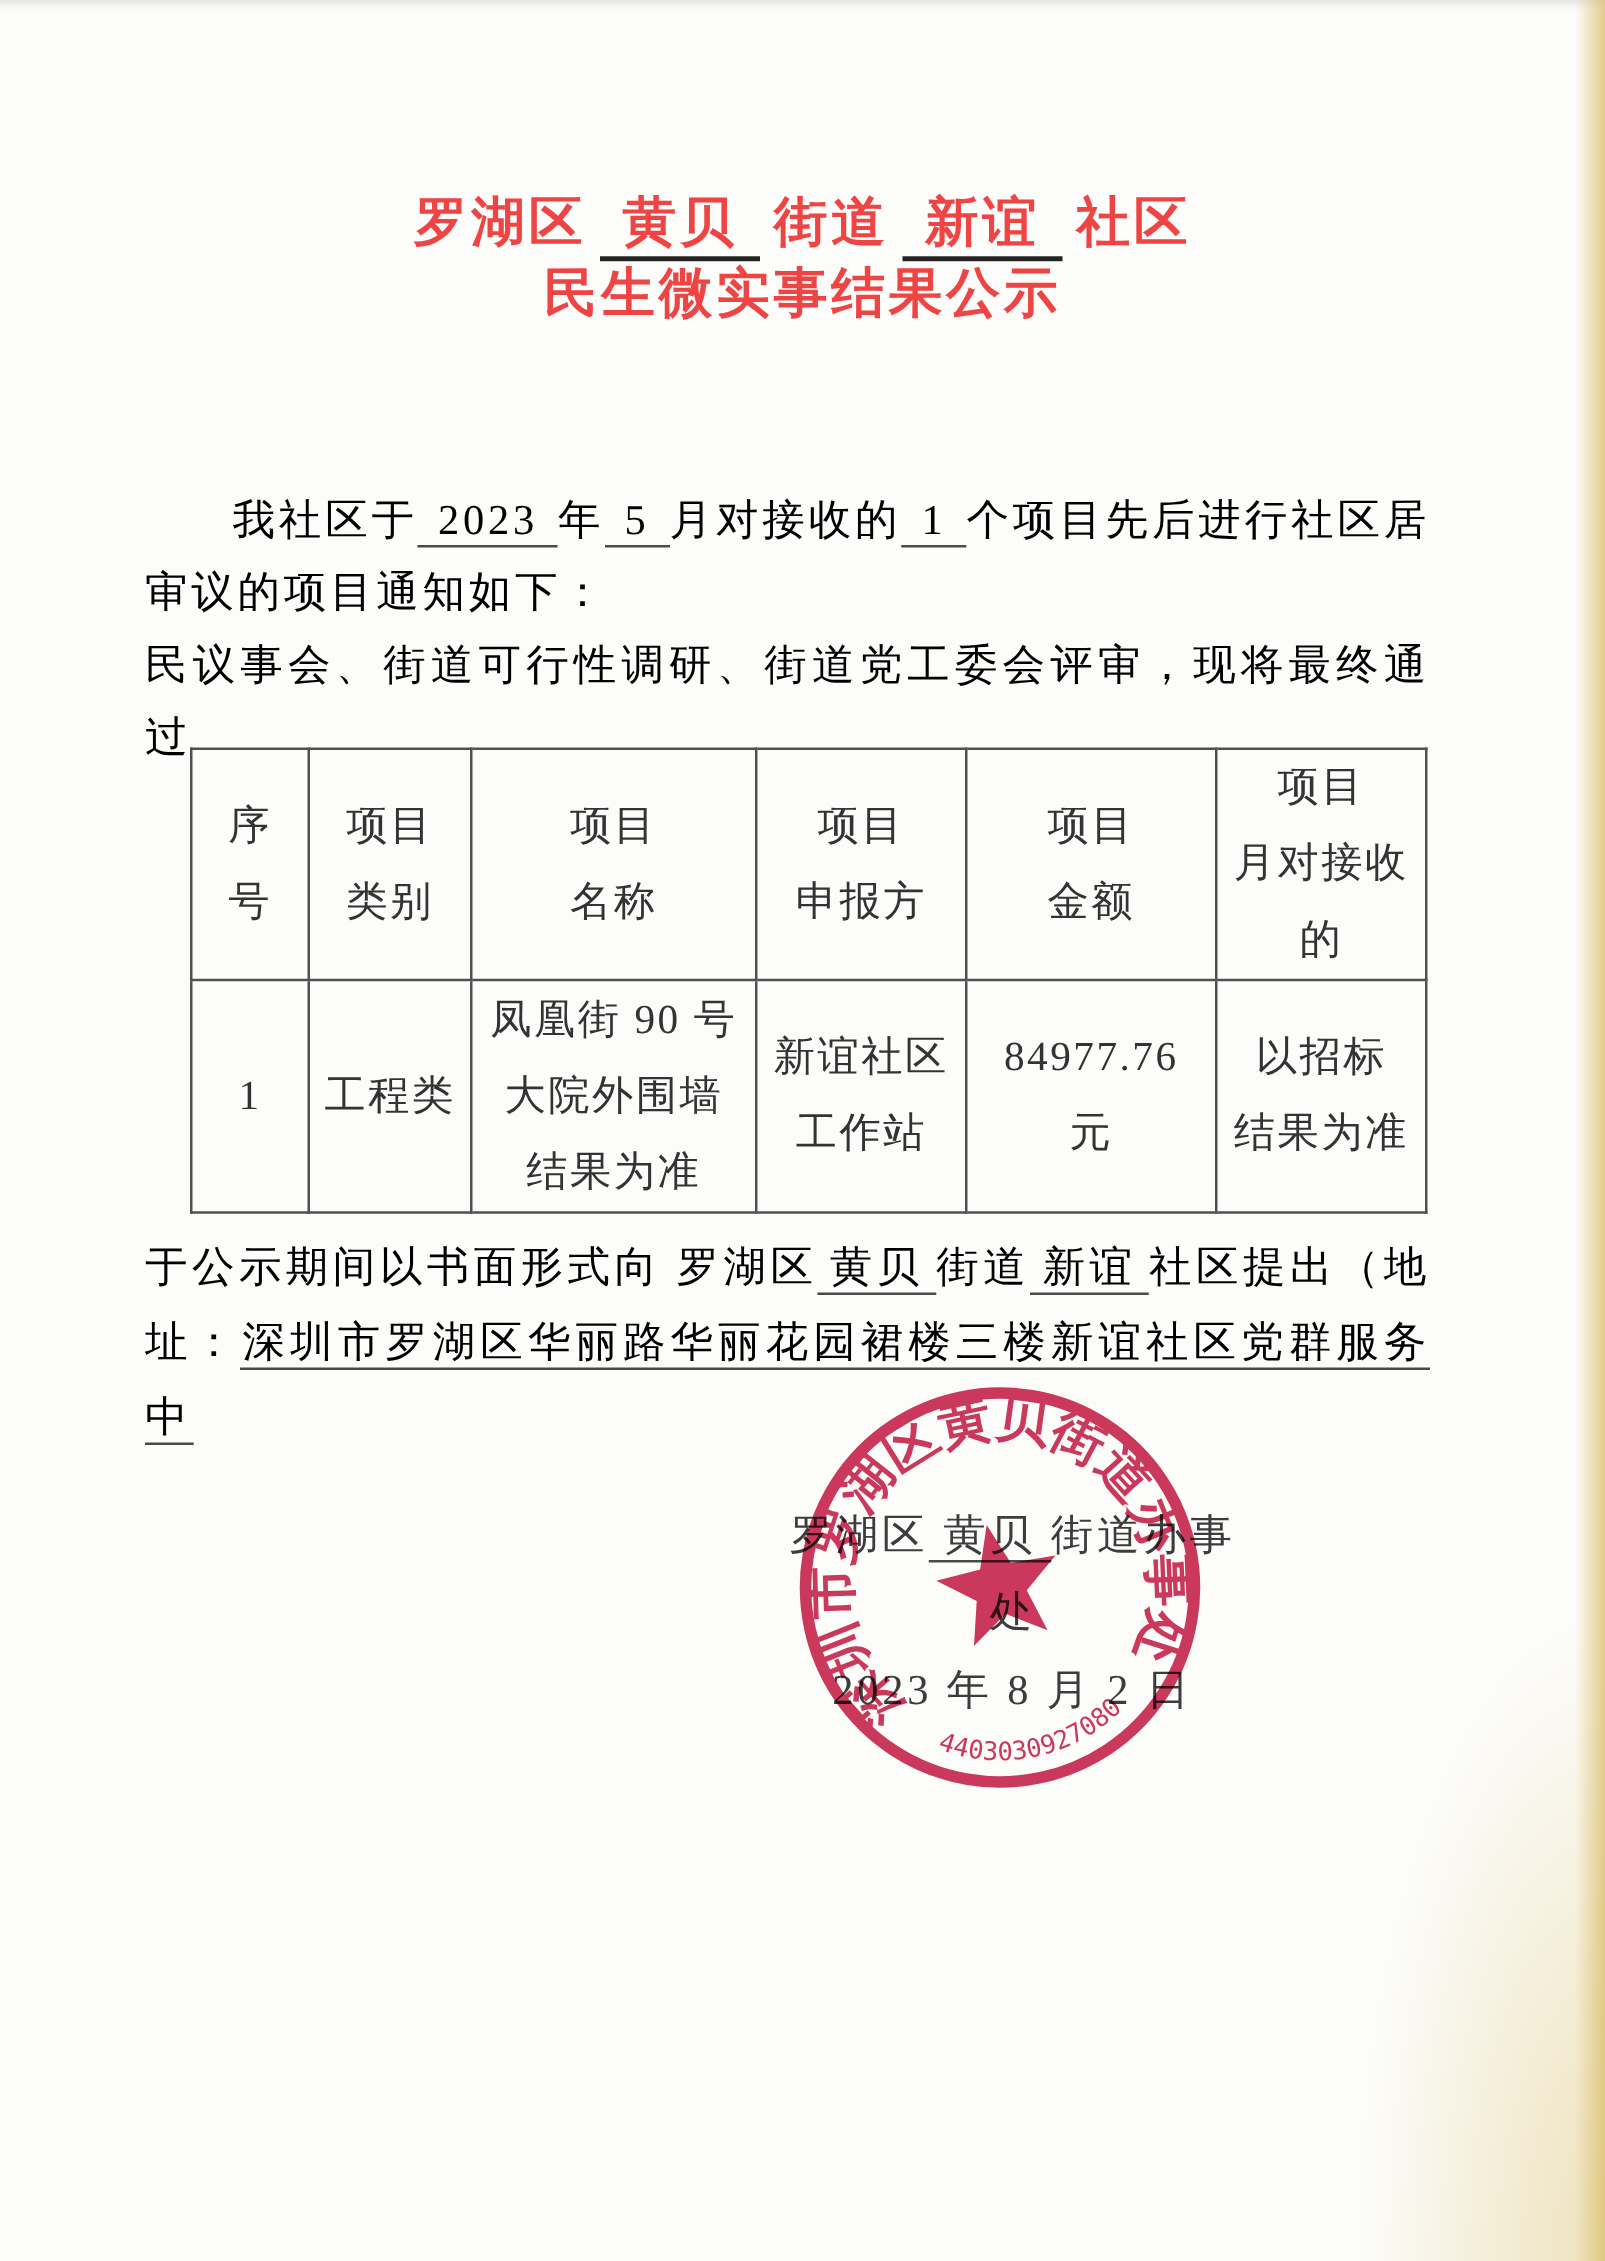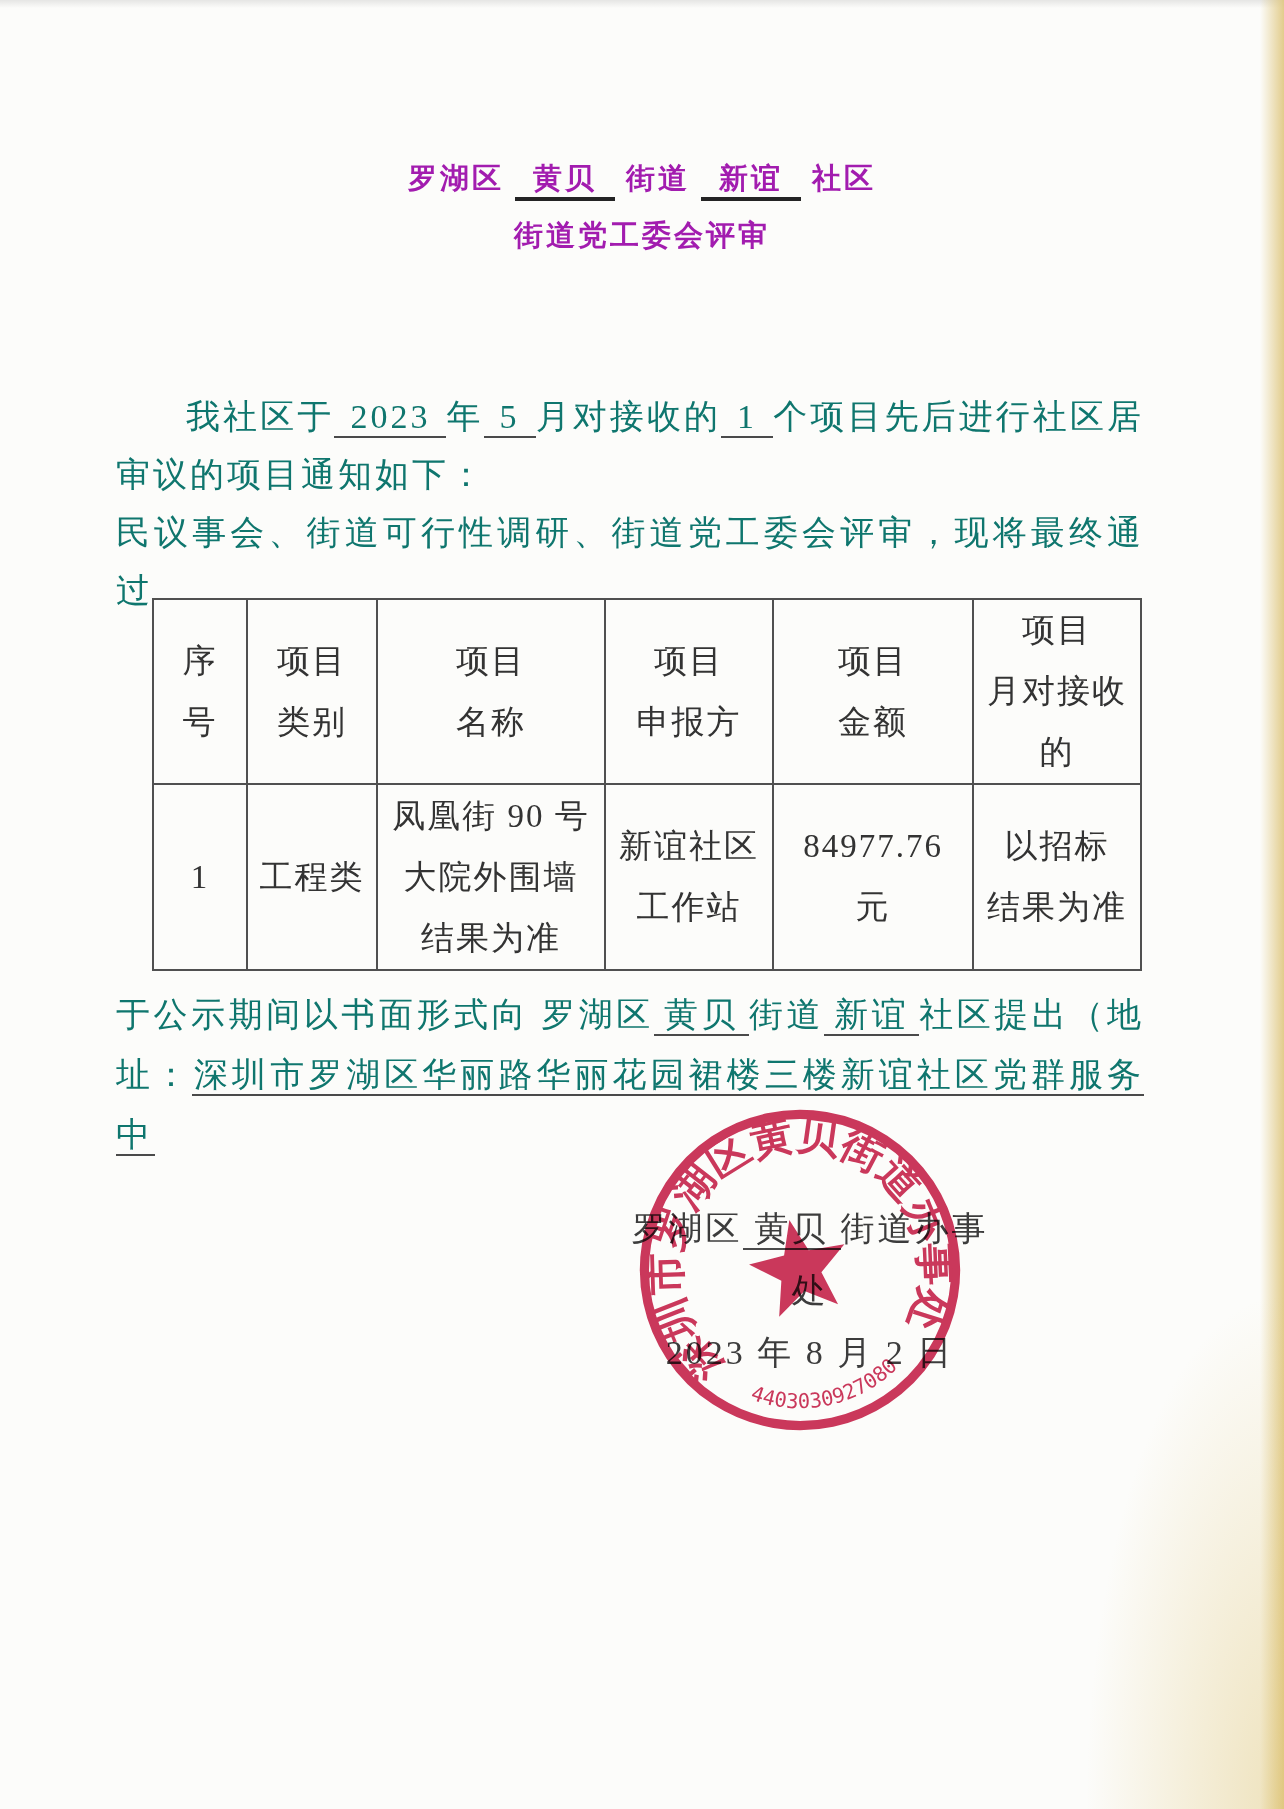--- a/index.html
+++ b/index.html
@@ -11,29 +11,29 @@
   
   .scan-edge { position:absolute; top:0; right:0; width:24px; height:100%;
     background:linear-gradient(to right, rgba(232,212,150,0), rgba(223,199,128,0.9)); }
   .scan-corner { position:absolute; right:0; bottom:0; width:200px; height:520px;
     background:radial-gradient(ellipse at bottom right, rgba(221,194,112,0.45), rgba(221,194,112,0) 70%); }
   .scan-top { position:absolute; top:0; left:0; width:100%; height:8px;
     background:linear-gradient(to bottom, rgba(150,150,150,0.22), rgba(150,150,150,0)); }
 
   
   .title { position:absolute; top:150px; left:0; width:100%; text-align:center;
-    font-family:"Liberation Sans", sans-serif; font-weight:bold; font-size:29px;
-    color:#a21caf; letter-spacing:3px; }
+    font-family:"Liberation Sans", sans-serif; font-weight:bold; font-size:43px;
+    color:#ef4444; letter-spacing:3px; }
   .title .tline { line-height:57px; }
   .title .seg { margin:0 5px; }
   .title .u { border-bottom:4px solid #242424; padding:0 18px 3px; margin:0 6px; }
 
   
   .para { position:absolute; left:116px; width:1028px; font-size:34px;
-    letter-spacing:3px; color:#0f766e; }
+    letter-spacing:3px; color:#000000; }
   .bline { line-height:58px; height:58px; }
   .p2 .bline { line-height:60px; height:60px; }
   .just { text-align:justify; text-align-last:justify; }
   .indent { text-indent:70px; }
   .u { border-bottom:2px solid #4a4a4a; padding:0 10px 1px; }
   .unum { border-bottom:2px solid #4a4a4a; padding:0 16px 1px; }
 
   
   table.items { position:absolute; left:152px; top:598px; width:988px;
     border-collapse:collapse; table-layout:fixed; font-size:33px; color:#333;
@@ -57,21 +57,21 @@
 <body>
 
 <div class="page">
 
   <div class="scan-top"></div>
   <div class="scan-edge"></div>
   <div class="scan-corner"></div>
 
   <div class="title">
     <div class="tline"><span class="seg">罗湖区</span><span class="u">黄贝</span><span class="seg">街道</span><span class="u">新谊</span><span class="seg">社区</span></div>
-    <div class="tline">街道党工委会评审</div>
+    <div class="tline">民生微实事结果公示</div>
   </div>
 
   <div class="para" style="top:388px;">
     <div class="bline just indent"><span>我社区于</span><span class="unum">2023</span><span>年</span><span class="unum">5</span><span>月对接收的</span><span class="unum">1</span><span>个项目先后进行社区居</span></div>
     <div class="bline">审议的项目通知如下：</div>
     <div class="bline just">民议事会、街道可行性调研、街道党工委会评审，现将最终通过</div>
   </div>
 
   <table class="items">
     <colgroup>

